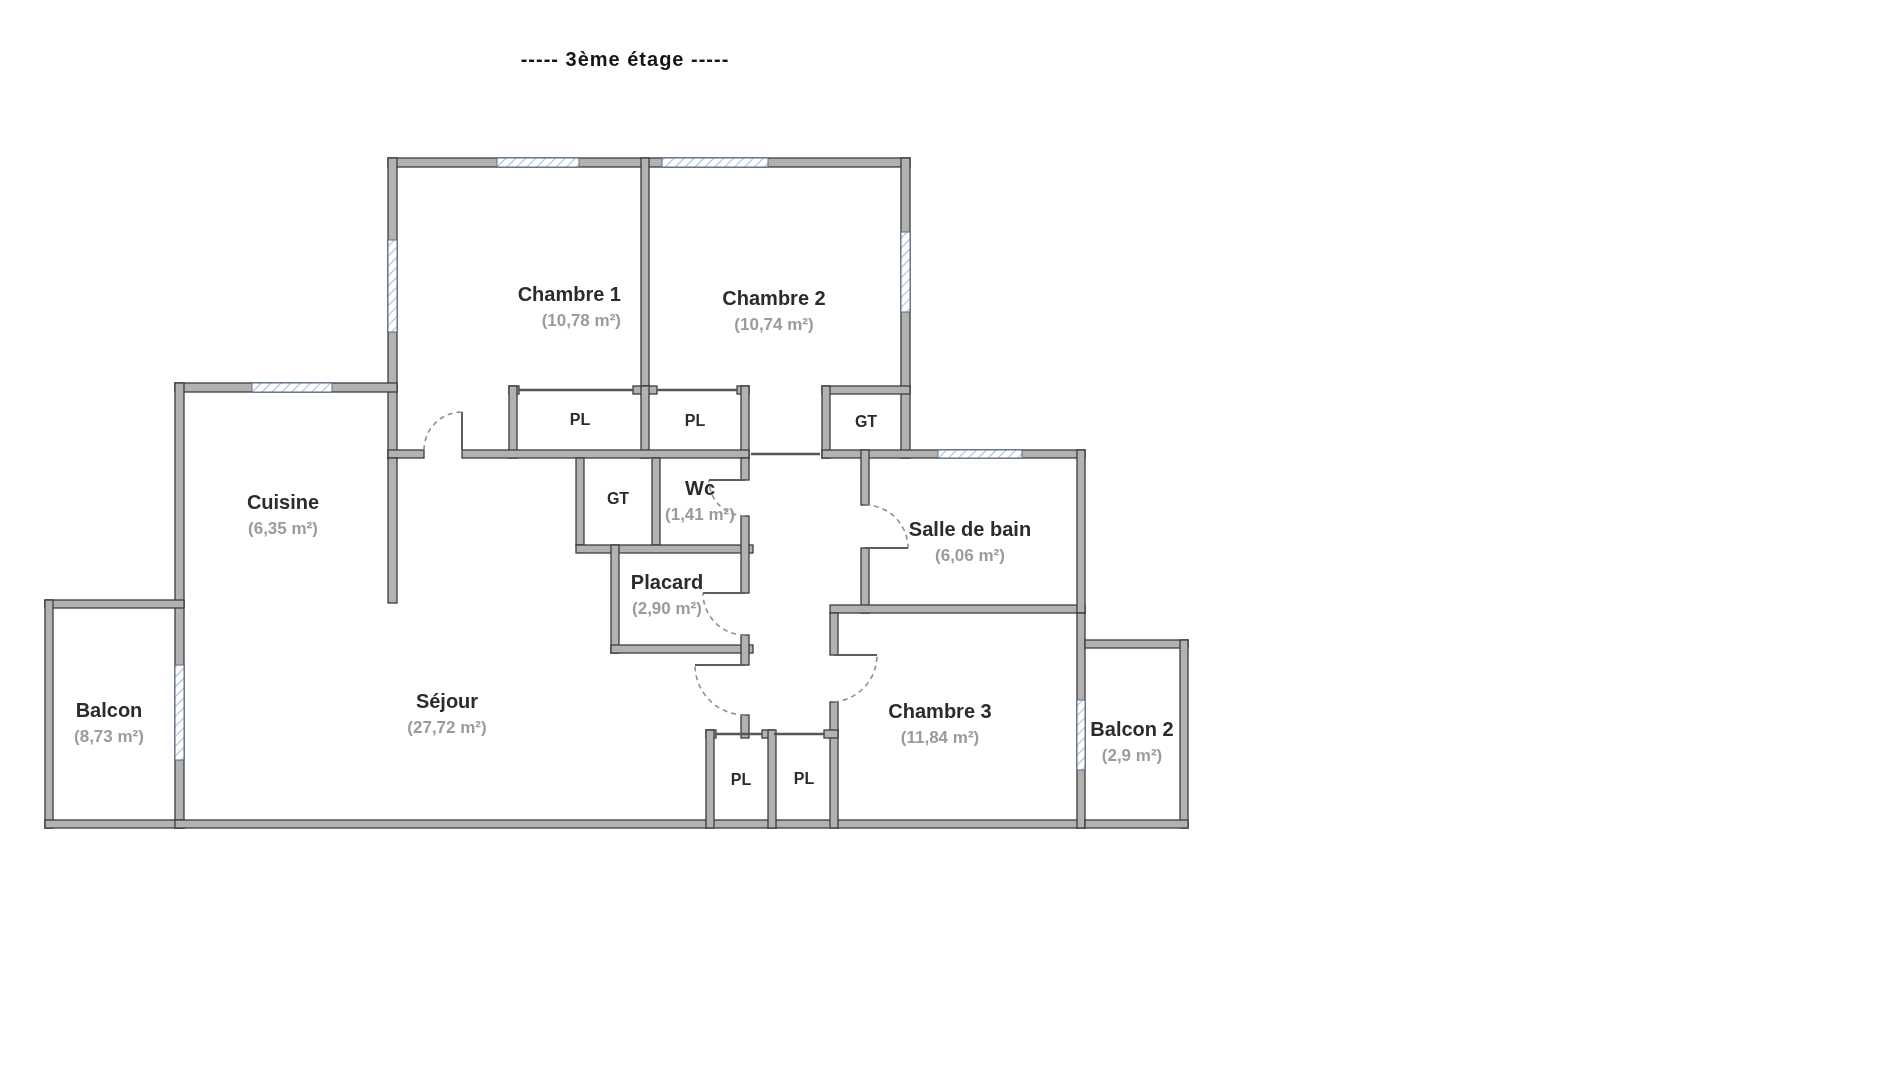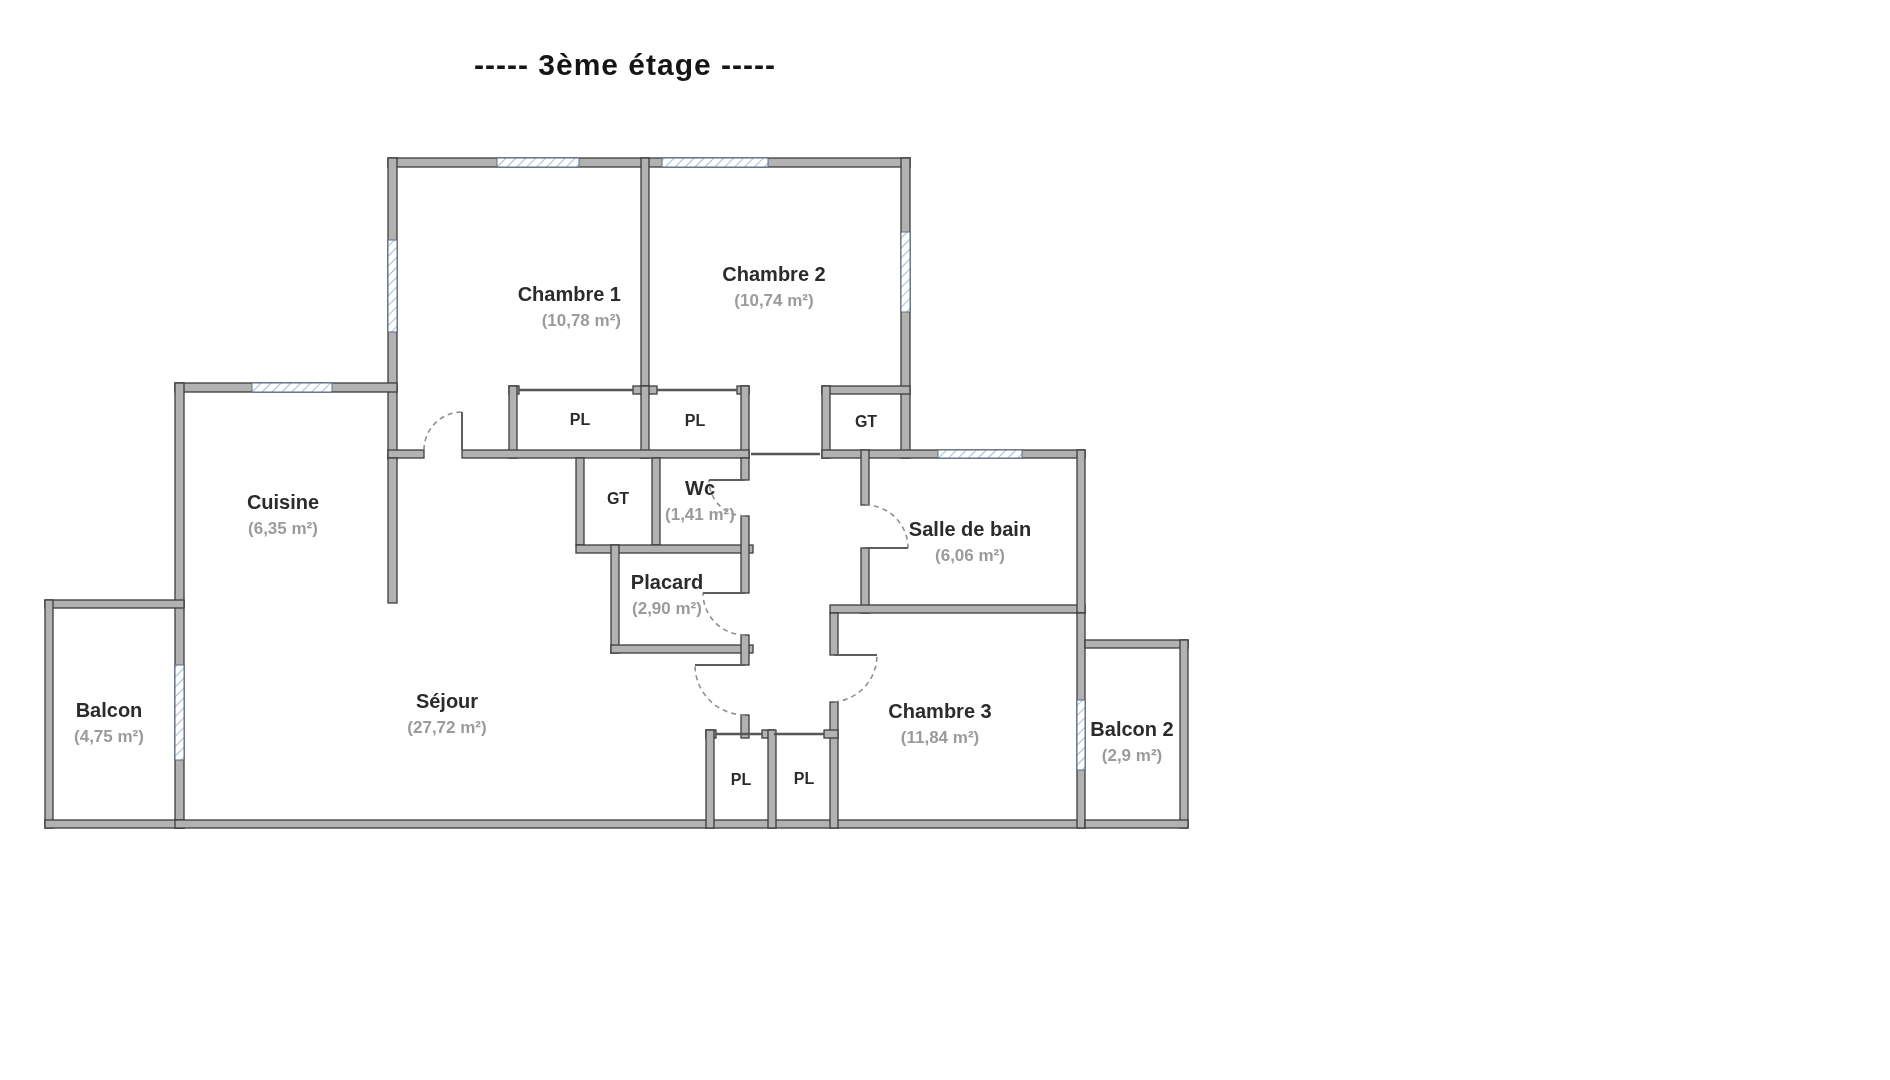--- a/index.html
+++ b/index.html
@@ -8,21 +8,21 @@
   .plan-svg { position:absolute; left:0; top:0; }
 
   .wall { fill:var(--wall,#b2b2b2); stroke:var(--wall-edge,#3d3d3d); stroke-width:1.3; }
   .window { fill:url(#hatchP); stroke:#5c6e88; stroke-width:1; }
   .hatch-line { stroke:var(--window-hatch,#a9bfd9); stroke-width:2.2; }
   .door-arc { fill:none; stroke:#8f8f8f; stroke-width:1.6; stroke-dasharray:5 4; }
   .door-leaf { stroke:#5d5d5d; stroke-width:2; }
   .door-thin { stroke:#565656; stroke-width:2.5; }
 
   .floor-title { position:absolute; left:455px; top:48px; width:340px; text-align:center;
-    font-size:30px; font-weight:bold; color:#151515; letter-spacing:1px; }
+    font-size:20px; font-weight:bold; color:#151515; letter-spacing:1px; }
 
   .room-label { position:absolute; width:200px; text-align:center; line-height:1.15; }
   .room-name { display:block; font-size:20px; font-weight:bold; color:var(--room-name,#2b2b2b); }
   .room-area { display:block; font-size:17px; font-weight:bold; color:var(--room-area,#9b9b9b); margin-top:5px; }
 
   .closet-label { position:absolute; width:60px; text-align:center;
     font-size:16px; font-weight:bold; color:var(--room-name,#2b2b2b); }
 </style>
 </head>
 <body>
@@ -136,33 +136,33 @@
       <path class="door-arc" d="M745,715 A50,50 0 0 1 695,665"></path>
       <line class="door-leaf" x1="745" y1="665" x2="695" y2="665"></line>
     </g>
   </svg>
 
   <div class="room-label" style="left:421px; top:283px;text-align:right;">
     <span class="room-name">Chambre 1</span>
     <span class="room-area">(10,78 m²)</span>
   </div>
 
-  <div class="room-label" style="left:674px; top:263px;">
+  <div class="room-label" style="left:674px; top:287px;">
     <span class="room-name">Chambre 2</span>
     <span class="room-area">(10,74 m²)</span>
   </div>
 
   <div class="room-label" style="left:183px; top:491px;">
     <span class="room-name">Cuisine</span>
     <span class="room-area">(6,35 m²)</span>
   </div>
 
   <div class="room-label" style="left:9px; top:699px;">
     <span class="room-name">Balcon</span>
-    <span class="room-area">(4,75 m²)</span>
+    <span class="room-area">(8,73 m²)</span>
   </div>
 
   <div class="room-label" style="left:347px; top:690px;">
     <span class="room-name">Séjour</span>
     <span class="room-area">(27,72 m²)</span>
   </div>
 
   <div class="room-label" style="left:600px; top:477px;">
     <span class="room-name">Wc</span>
     <span class="room-area">(1,41 m²)</span>

